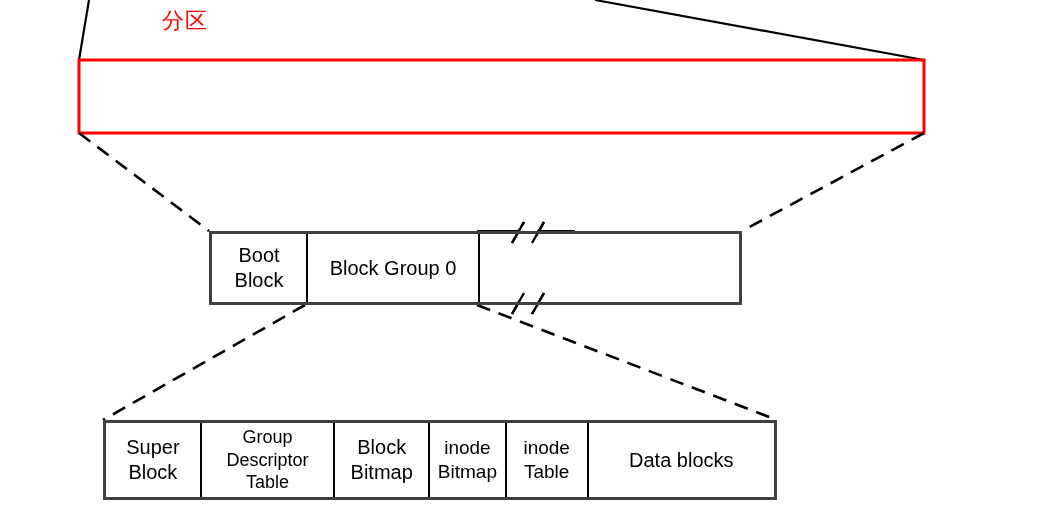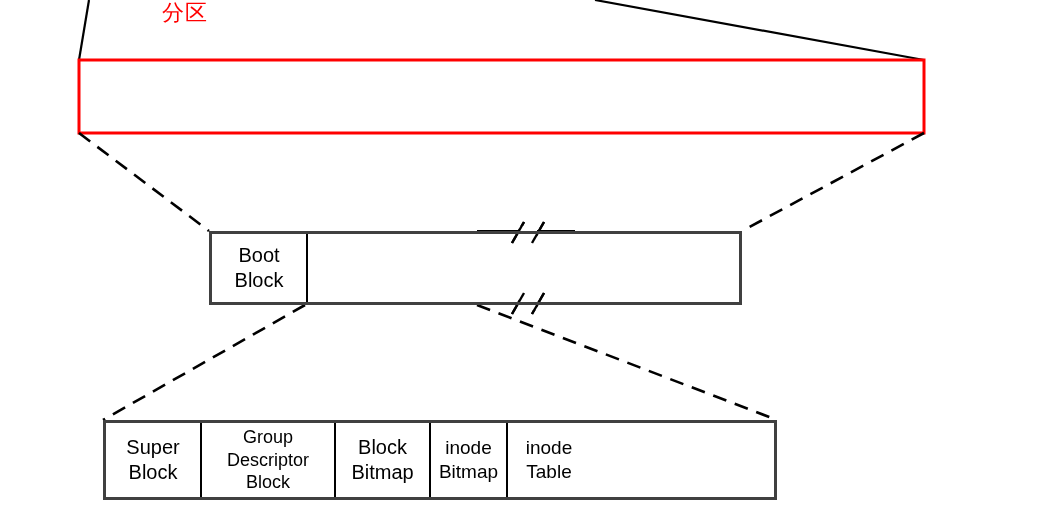--- a/index.html
+++ b/index.html
@@ -27,21 +27,21 @@
     height: 529px;
   }
   .label-text {
     position: absolute;
     font-size: 21px;
     line-height: 1.15;
     white-space: pre;
   }
   #partition-label {
     left: 162px;
-    top: 0;
+    top: 8px;
     color: #ff0000;
     font-size: 22px;
     letter-spacing: 1px;
   }
   
   .box-row {
     position: absolute;
     display: flex;
     box-sizing: border-box;
     border: 3px solid #404040;
@@ -122,31 +122,33 @@
     <line x1="532" y1="243" x2="544" y2="222" stroke="#000000" stroke-width="2.4"></line>
     <line x1="512" y1="314" x2="524" y2="293" stroke="#000000" stroke-width="2.4"></line>
     <line x1="532" y1="314" x2="544" y2="293" stroke="#000000" stroke-width="2.4"></line>
   </svg>
 
   <div class="label-text" id="partition-label">分区</div>
 
   <div class="box-row" id="middle-row">
     <div class="cell c-boot">Boot
 Block</div>
+    <div class="cell c-bg0">Block Group 0</div>
     <div class="cell c-gap-a"></div>
     <div class="cell c-break"></div>
   </div>
 
   <div class="box-row" id="bottom-row">
     <div class="cell c-super">Super
 Block</div>
     <div class="cell c-gdt">Group
 Descriptor
-Block</div>
+Table</div>
     <div class="cell c-bbmp">Block
 Bitmap</div>
     <div class="cell c-ibmp">inode
 Bitmap</div>
     <div class="cell c-itab">inode
 Table</div>
+    <div class="cell c-data">Data blocks</div>
   </div>
 
 </div>
 
 </body></html>

